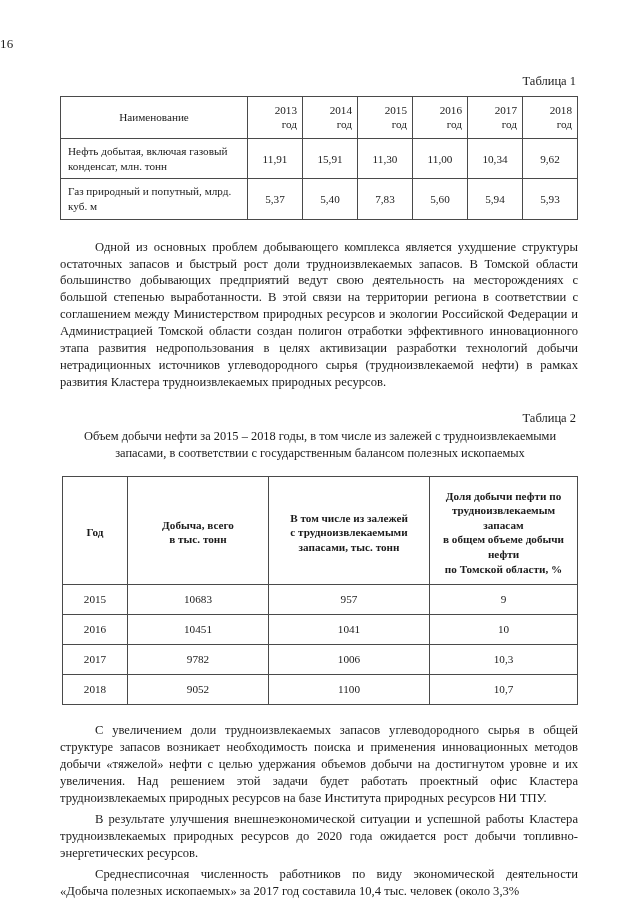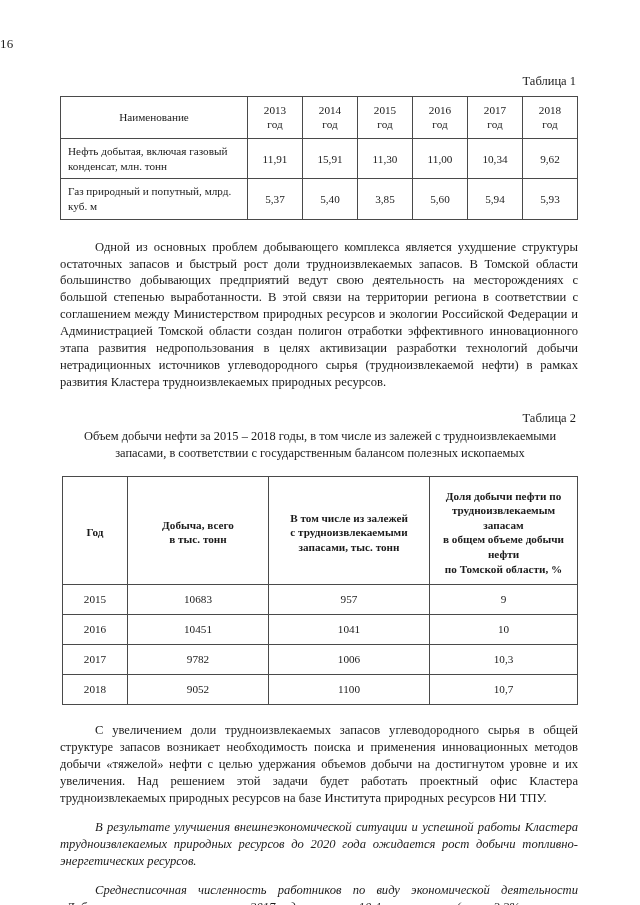--- a/index.html
+++ b/index.html
@@ -55,21 +55,21 @@
     border: 1px solid #4a4a4a;
     padding: 5px 5px;
     vertical-align: middle;
     font-weight: normal;
   }
   
   .t1 .name-head {
     text-align: center;
   }
   .t1 .yr-head {
-    text-align: center;
+    text-align: right;
     width: 44px;
     line-height: 1.22;
   }
   .t1 .row-label {
     text-align: left;
     padding-left: 7px;
     line-height: 1.3;
   }
   .t1 .num {
     text-align: center;
@@ -127,22 +127,21 @@
     margin: 0;
     hyphens: none;
   }
   p.body-par.first {
     margin-top: 19px;
   }
   .par-block {
     margin-top: 17px;
   }
   .par-block p.body-par + p.body-par {
-    margin-top: 12px;
-    font-style: italic;
+    margin-top: 4px;
   }
 </style>
 </head>
 <body>
 
 <div class="page">
 
   <div class="page-number">16</div>
 
   <div class="content">
@@ -183,21 +182,21 @@
           <td class="num">15,91</td>
           <td class="num">11,30</td>
           <td class="num">11,00</td>
           <td class="num">10,34</td>
           <td class="num">9,62</td>
         </tr>
         <tr class="data">
           <td class="row-label">Газ природный и попутный, млрд. куб. м</td>
           <td class="num">5,37</td>
           <td class="num">5,40</td>
-          <td class="num">3,85</td>
+          <td class="num">7,83</td>
           <td class="num">5,60</td>
           <td class="num">5,94</td>
           <td class="num">5,93</td>
         </tr>
       </tbody>
     </table>
 
     <p class="body-par first">Одной из основных проблем добывающего комплекса является ухудшение структуры остаточных запасов и быстрый рост доли трудноизвлекаемых запасов. В Томской области большинство добывающих предприятий ведут свою деятельность на месторождениях с большой степенью выработанности. В этой связи на территории региона в соответствии с соглашением между Министерством природных ресурсов и экологии Российской Федерации и Администрацией Томской области создан полигон отработки эффективного инновационного этапа развития недропользования в целях активизации разработки технологий добычи нетрадиционных источников углеводородного сырья (трудноизвлекаемой нефти) в рамках развития Кластера трудноизвлекаемых природных ресурсов.</p>
 
     <div class="table-caption second">Таблица 2</div>

